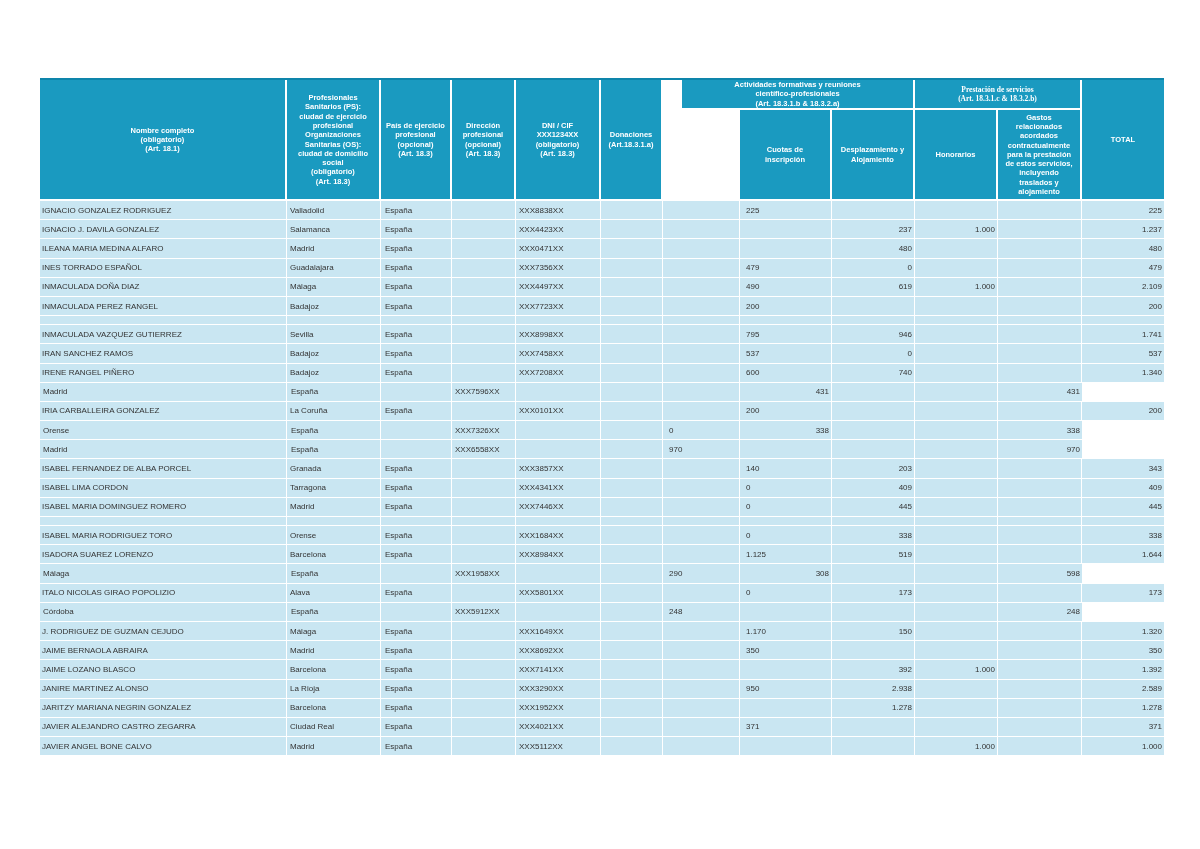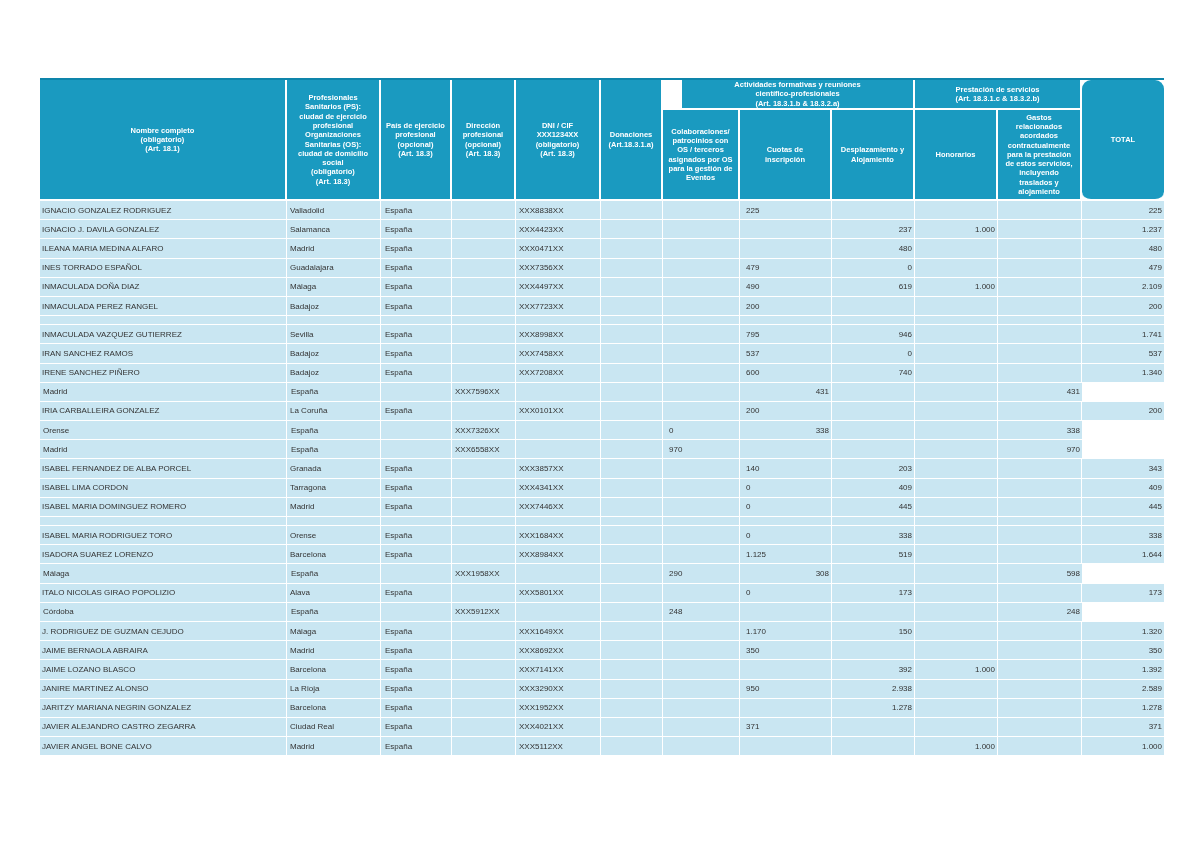--- a/index.html
+++ b/index.html
@@ -10,22 +10,22 @@
   
   .thead{display:grid;
          grid-template-columns:247px 94px 71px 64px 85px 62px 77px 92px 83px 83px 84px 82px;
          grid-template-rows:30px 91px;}
   .h{background:#1a9ac0;color:#ffffff;font-weight:bold;font-size:7.5px;line-height:9.3px;
      text-align:center;display:flex;align-items:center;justify-content:center;
      border-right:2px solid #fff;border-bottom:2px solid #fff;box-sizing:border-box;
      white-space:pre-line;overflow:hidden;padding:1px 2px;}
   .rs{grid-row:1/3;}
   .gA{grid-column:7/10;grid-row:1;margin-left:19px;}
-  .gB{grid-column:10/12;grid-row:1;}
-  .cTotal{grid-column:12;grid-row:1/3;border-right:none;border-radius:9px;}
+  .gB{grid-column:10/12;grid-row:1;font-family:Liberation Serif, serif;}
+  .cTotal{grid-column:12;grid-row:1/3;border-right:none;}
 
   
   .tbody{display:block;}
   .row{display:grid;
        grid-template-columns:247px 94px 71px 64px 85px 62px 77px 92px 83px 83px 84px 82px;
        height:19.2px;}
   .row.spacer{height:9px;}
   .c{background:#c9e6f2;border-right:1px solid #fff;border-bottom:1.4px solid #fff;
      box-sizing:border-box;display:flex;align-items:center;
      font-size:8px;color:#333;white-space:nowrap;overflow:hidden;}
@@ -69,26 +69,20 @@
 (obligatorio)
 (Art. 18.3)</div>
       <div class="h rs" style="grid-column:6">Donaciones
 (Art.18.3.1.a)</div>
       <div class="h gA">Actividades formativas y reuniones
 científico-profesionales
 (Art. 18.3.1.b &amp; 18.3.2.a)</div>
       <div class="h gB">Prestación de servicios
 (Art. 18.3.1.c &amp; 18.3.2.b)</div>
       <div class="h cTotal">TOTAL</div>
-      <div class="h" style="grid-column:7;grid-row:2">Colaboraciones/
-patrocinios con
-OS / terceros
-asignados por OS
-para la gestión de
-Eventos</div>
       <div class="h" style="grid-column:8;grid-row:2">Cuotas de
 inscripción</div>
       <div class="h" style="grid-column:9;grid-row:2">Desplazamiento y
 Alojamiento</div>
       <div class="h" style="grid-column:11;grid-row:2">Gastos
 relacionados
 acordados
 contractualmente
 para la prestación
 de estos servicios,
@@ -219,21 +213,21 @@
         <div class="c al">XXX7458XX</div>
         <div class="c al"></div>
         <div class="c al"></div>
         <div class="c fees">537</div>
         <div class="c ar">0</div>
         <div class="c ar"></div>
         <div class="c ar"></div>
         <div class="c ar">537</div>
       </div>
         <div class="row">
-        <div class="c al name">IRENE SANCHEZ PIÑERO</div>
+        <div class="c al name">IRENE RANGEL PIÑERO</div>
         <div class="c al">Badajoz</div>
         <div class="c al country">España</div>
         <div class="c al"></div>
         <div class="c al">XXX7208XX</div>
         <div class="c al"></div>
         <div class="c al"></div>
         <div class="c fees">600</div>
         <div class="c ar">740</div>
         <div class="c ar"></div>
         <div class="c ar"></div>

